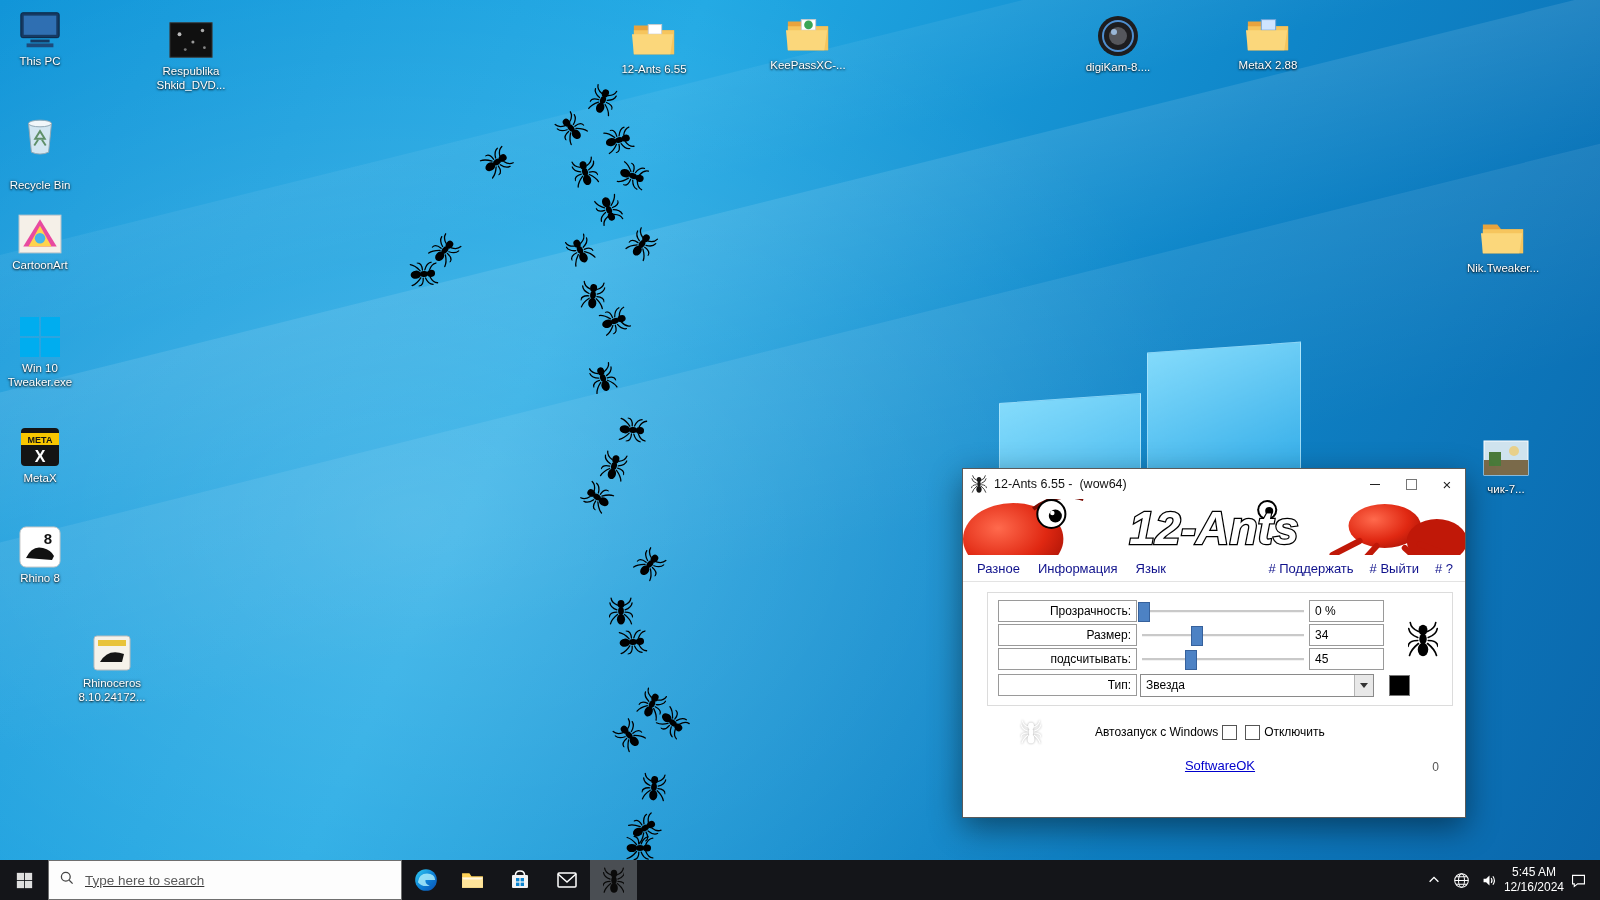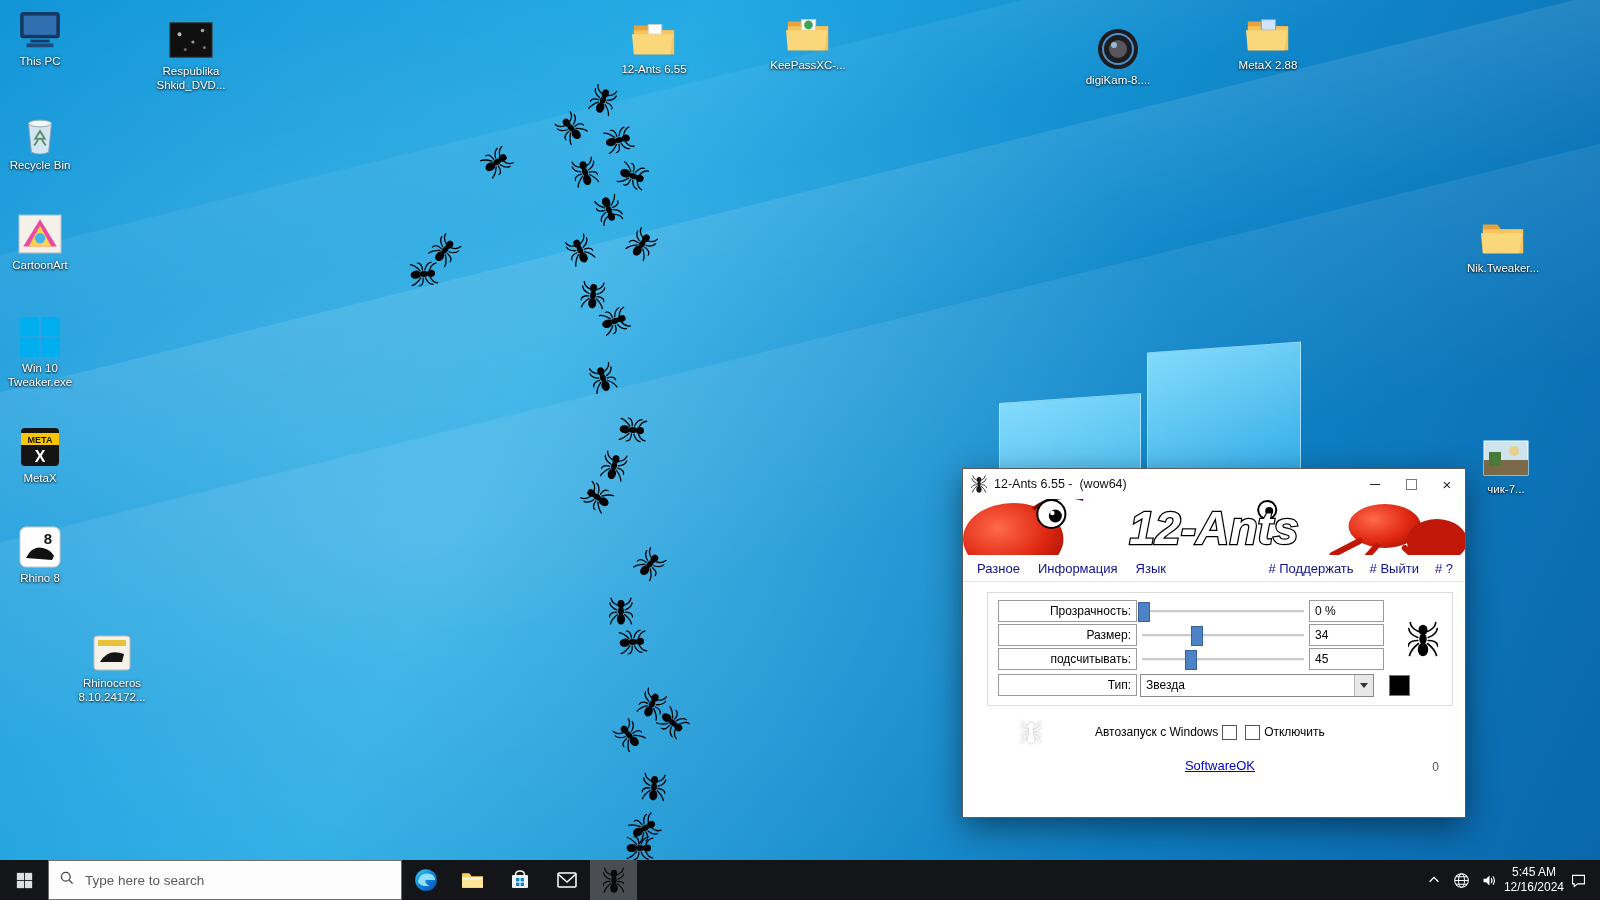--- a/index.html
+++ b/index.html
@@ -67,21 +67,21 @@
   .checkbox{width:13px;height:13px;border:1px solid #555;background:#fff;margin:0 4px;}
   .chk-label{white-space:nowrap;}
   .link-row{margin-top:14px;text-align:center;position:relative;font-size:13px;height:22px;}
   .soft-link{color:#0000cc;text-decoration:underline;}
   .counter{position:absolute;right:14px;top:2px;color:#555;font-size:12px;}
 
   
   #taskbar{position:absolute;left:0;bottom:0;width:1600px;height:40px;background:#141519;display:flex;align-items:stretch;z-index:20;}
   .tb-start{width:48px;display:flex;align-items:center;justify-content:center;}
   .tb-search{width:342px;background:#fdfdfd;border:1px solid #6f6f6f;display:flex;align-items:center;padding-left:10px;gap:8px;}
-  .tb-search input{border:none;outline:none;background:transparent;font-size:13.5px;color:#333;flex:1;font-family:"Liberation Sans",sans-serif;}
+  .tb-search input{border:none;outline:none;background:transparent;font-size:13.5px;color:#333;flex:1;font-family:"Liberation Sans",sans-serif;text-decoration:underline;}
   .tb-search input::placeholder{color:#5a5a5a;opacity:1;}
   .tb-icon{width:47px;display:flex;align-items:center;justify-content:center;}
   .tb-icon.active{background:#4a4e53;}
   .tb-icon svg{display:block;}
   .tb-tray{margin-left:auto;display:flex;align-items:center;padding-right:8px;}
   .tray-item{width:28px;display:flex;align-items:center;justify-content:center;height:100%;}
   .tb-clock{display:flex;flex-direction:column;align-items:center;justify-content:center;color:#fff;font-size:12px;line-height:1.25;margin:0 0;}
 </style>
 </head>
 <body>
@@ -134,21 +134,21 @@
           <svg viewBox="0 0 48 40">
             <path d="M3 7 h15 l4 5 h23 v25 H3 z" fill="#e8a33d"></path>
             <path d="M3 12 h42 v25 H3 z" fill="#f6c55d"></path>
             <rect x="17" y="5" width="15" height="11" fill="#ffffff" stroke="#cccccc"></rect>
             <circle cx="24.5" cy="10.5" r="4.5" fill="#3aa655"></circle>
             <path d="M1 16 h43 l-3 21 H3 z" fill="#fbd77b"></path>
           </svg>
         </span>
         <span class="label">KeePassXC-...</span>
       </div>
-      <div class="desk-icon" style="left: 1078px; top: 27px;">
+      <div class="desk-icon" style="left: 1078px; top: 14px;">
         <span class="glyph">
           <svg viewBox="0 0 44 44">
             <circle cx="22" cy="22" r="20" fill="#1d1d1f"></circle>
             <circle cx="22" cy="22" r="15" fill="none" stroke="#4f8fd0" stroke-width="2"></circle>
             <circle cx="22" cy="22" r="9" fill="#55575c"></circle>
             <circle cx="18" cy="18" r="3" fill="#9ab8d8"></circle>
           </svg>
         </span>
         <span class="label">digiKam-8....</span>
       </div>
@@ -156,21 +156,21 @@
         <span class="glyph">
           <svg viewBox="0 0 48 40">
             <path d="M3 7 h15 l4 5 h23 v25 H3 z" fill="#e8a33d"></path>
             <path d="M3 12 h42 v25 H3 z" fill="#f6c55d"></path>
             <rect x="17" y="5" width="15" height="11" fill="#cfe4ff" stroke="#6ea3d8"></rect>
             <path d="M1 16 h43 l-3 21 H3 z" fill="#fbd77b"></path>
           </svg>
         </span>
         <span class="label">MetaX 2.88</span>
       </div>
-      <div class="desk-icon" style="left: 0px; top: 112px;">
+      <div class="desk-icon" style="left: 0px; top: 112px; gap: 20px;">
         <span class="glyph">
           <svg viewBox="0 0 40 46">
             <path d="M8 12 L32 12 L29 42 Q20 46 11 42 Z" fill="#e7eef3" fill-opacity="0.9" stroke="#8fa6b2"></path>
             <ellipse cx="20" cy="12" rx="12" ry="3.5" fill="#f2f7fa" stroke="#8fa6b2"></ellipse>
             <path d="M20 20 l5 8 h-10 z" fill="none" stroke="#5f8f68" stroke-width="2"></path>
             <path d="M14 35 l4 -6 M26 35 l-4 -6" stroke="#5f8f68" stroke-width="2"></path>
           </svg>
         </span>
         <span class="label">Recycle Bin</span>
       </div>

